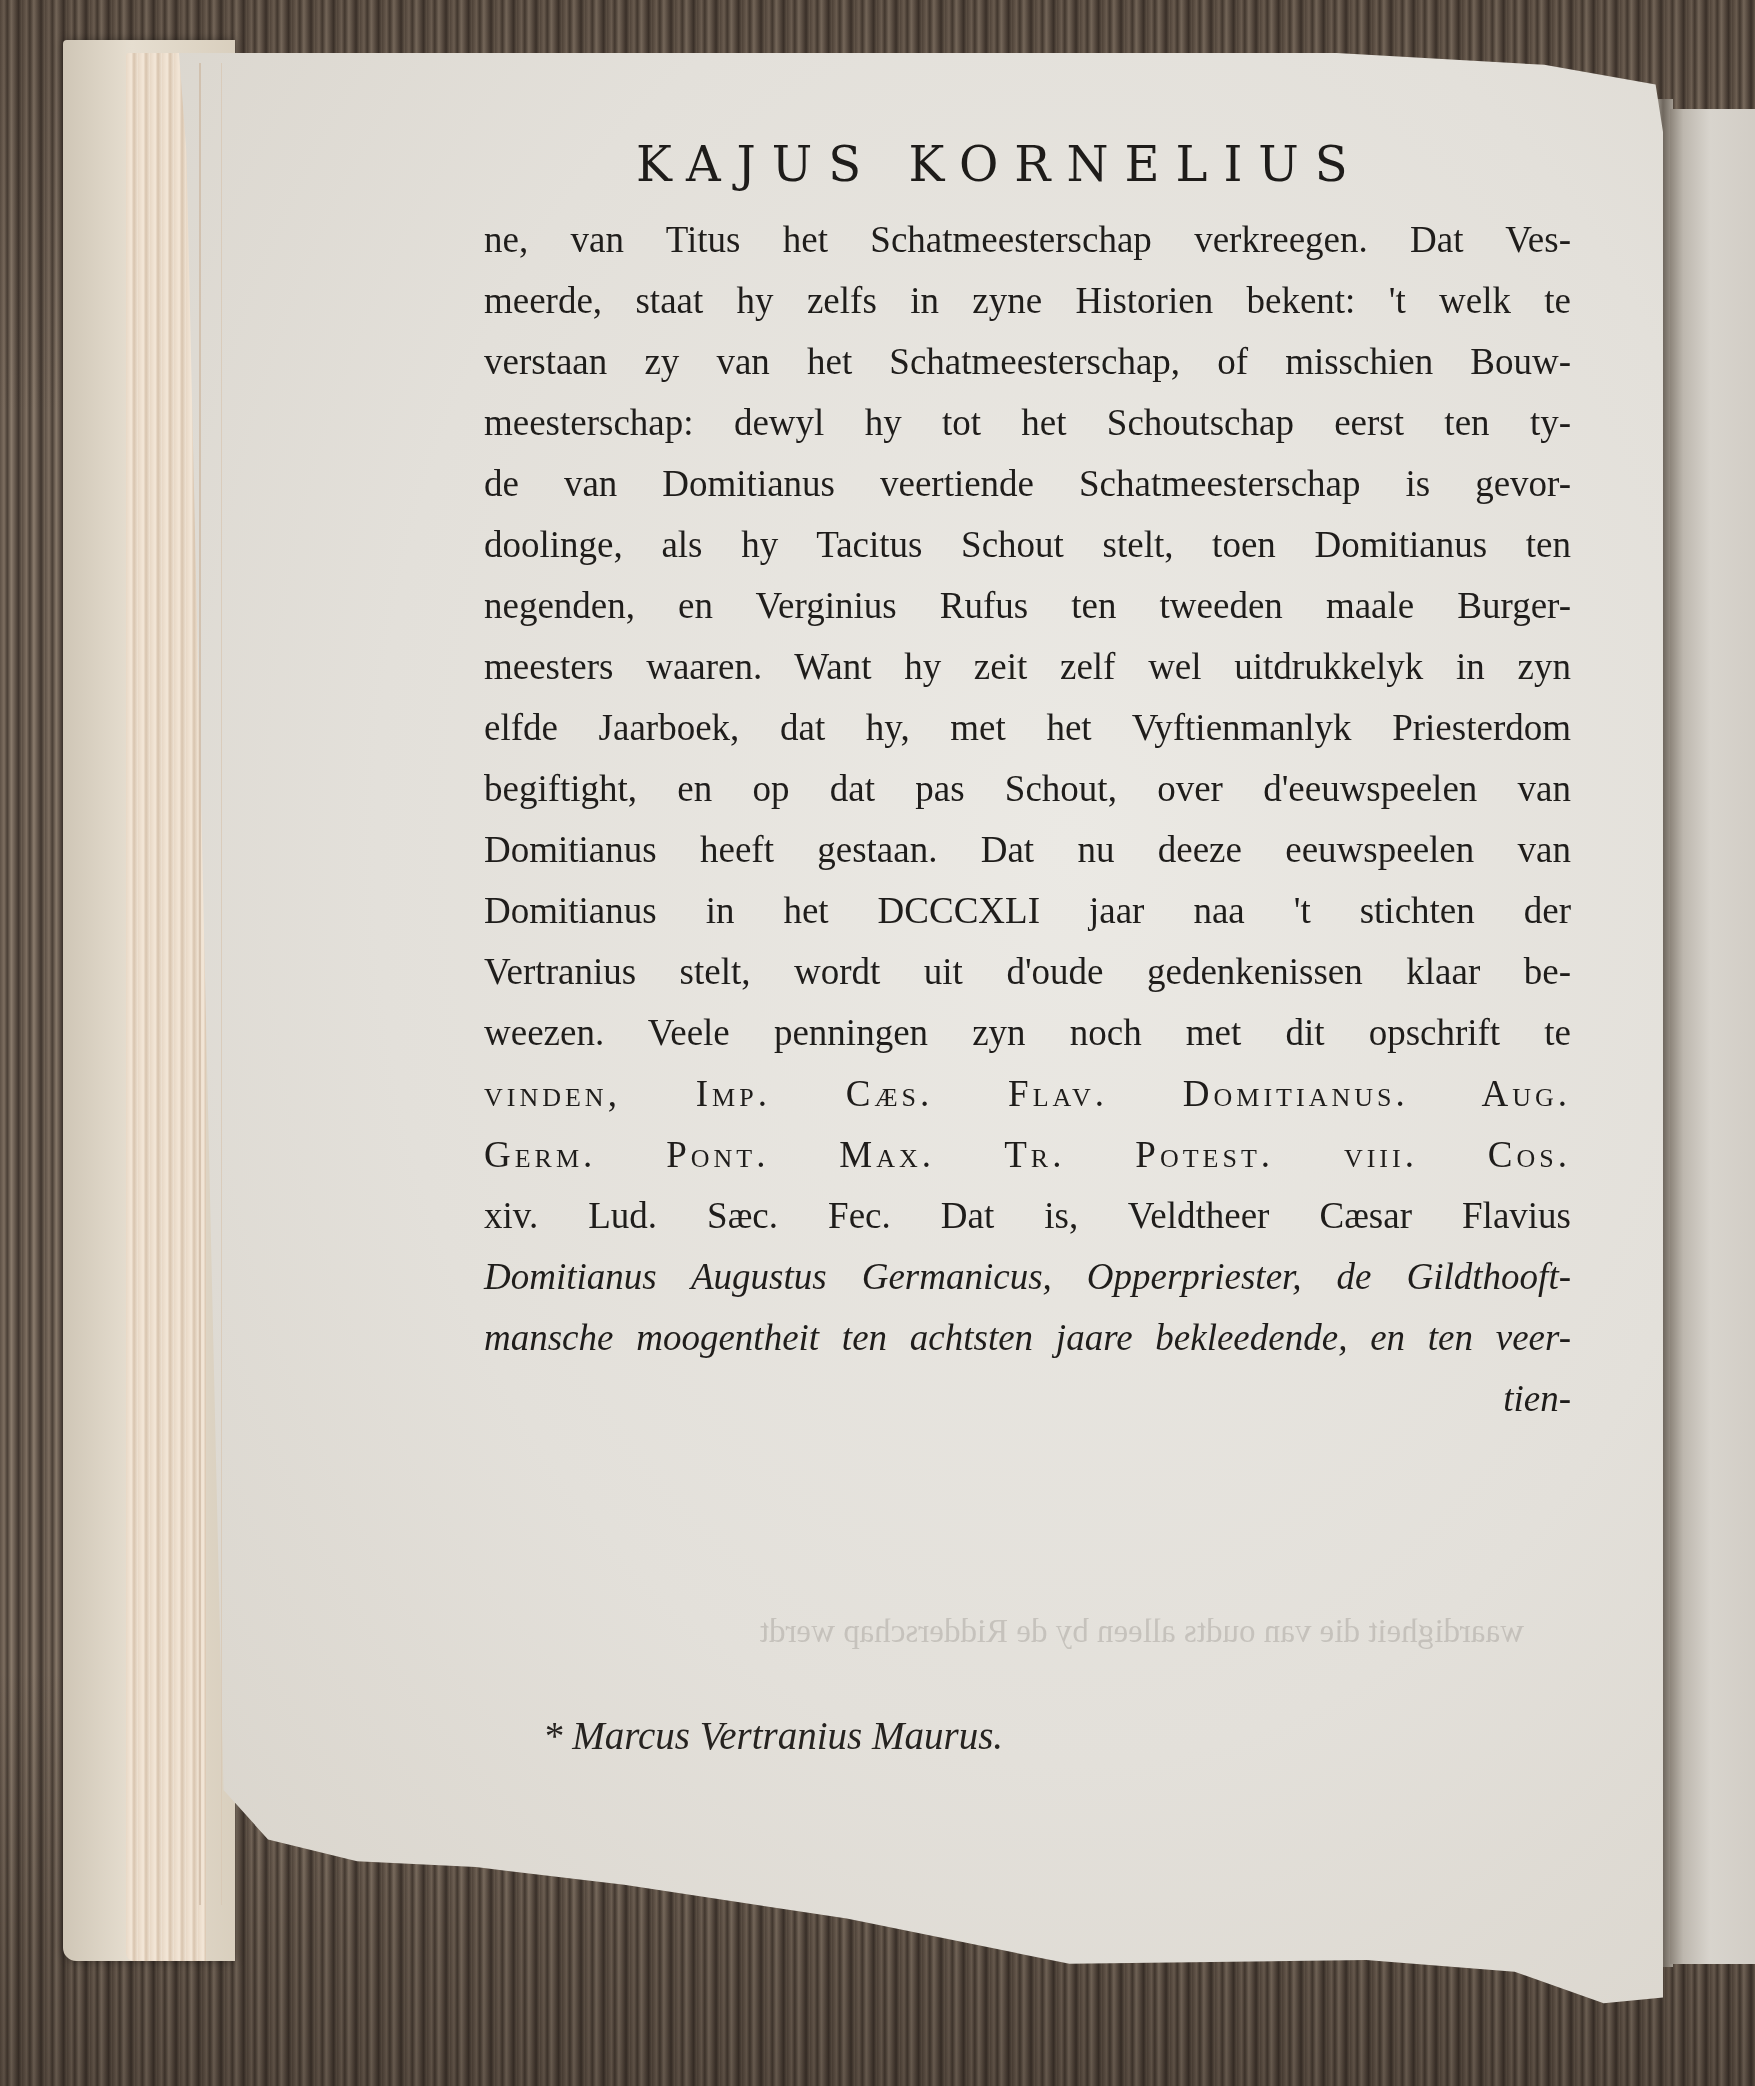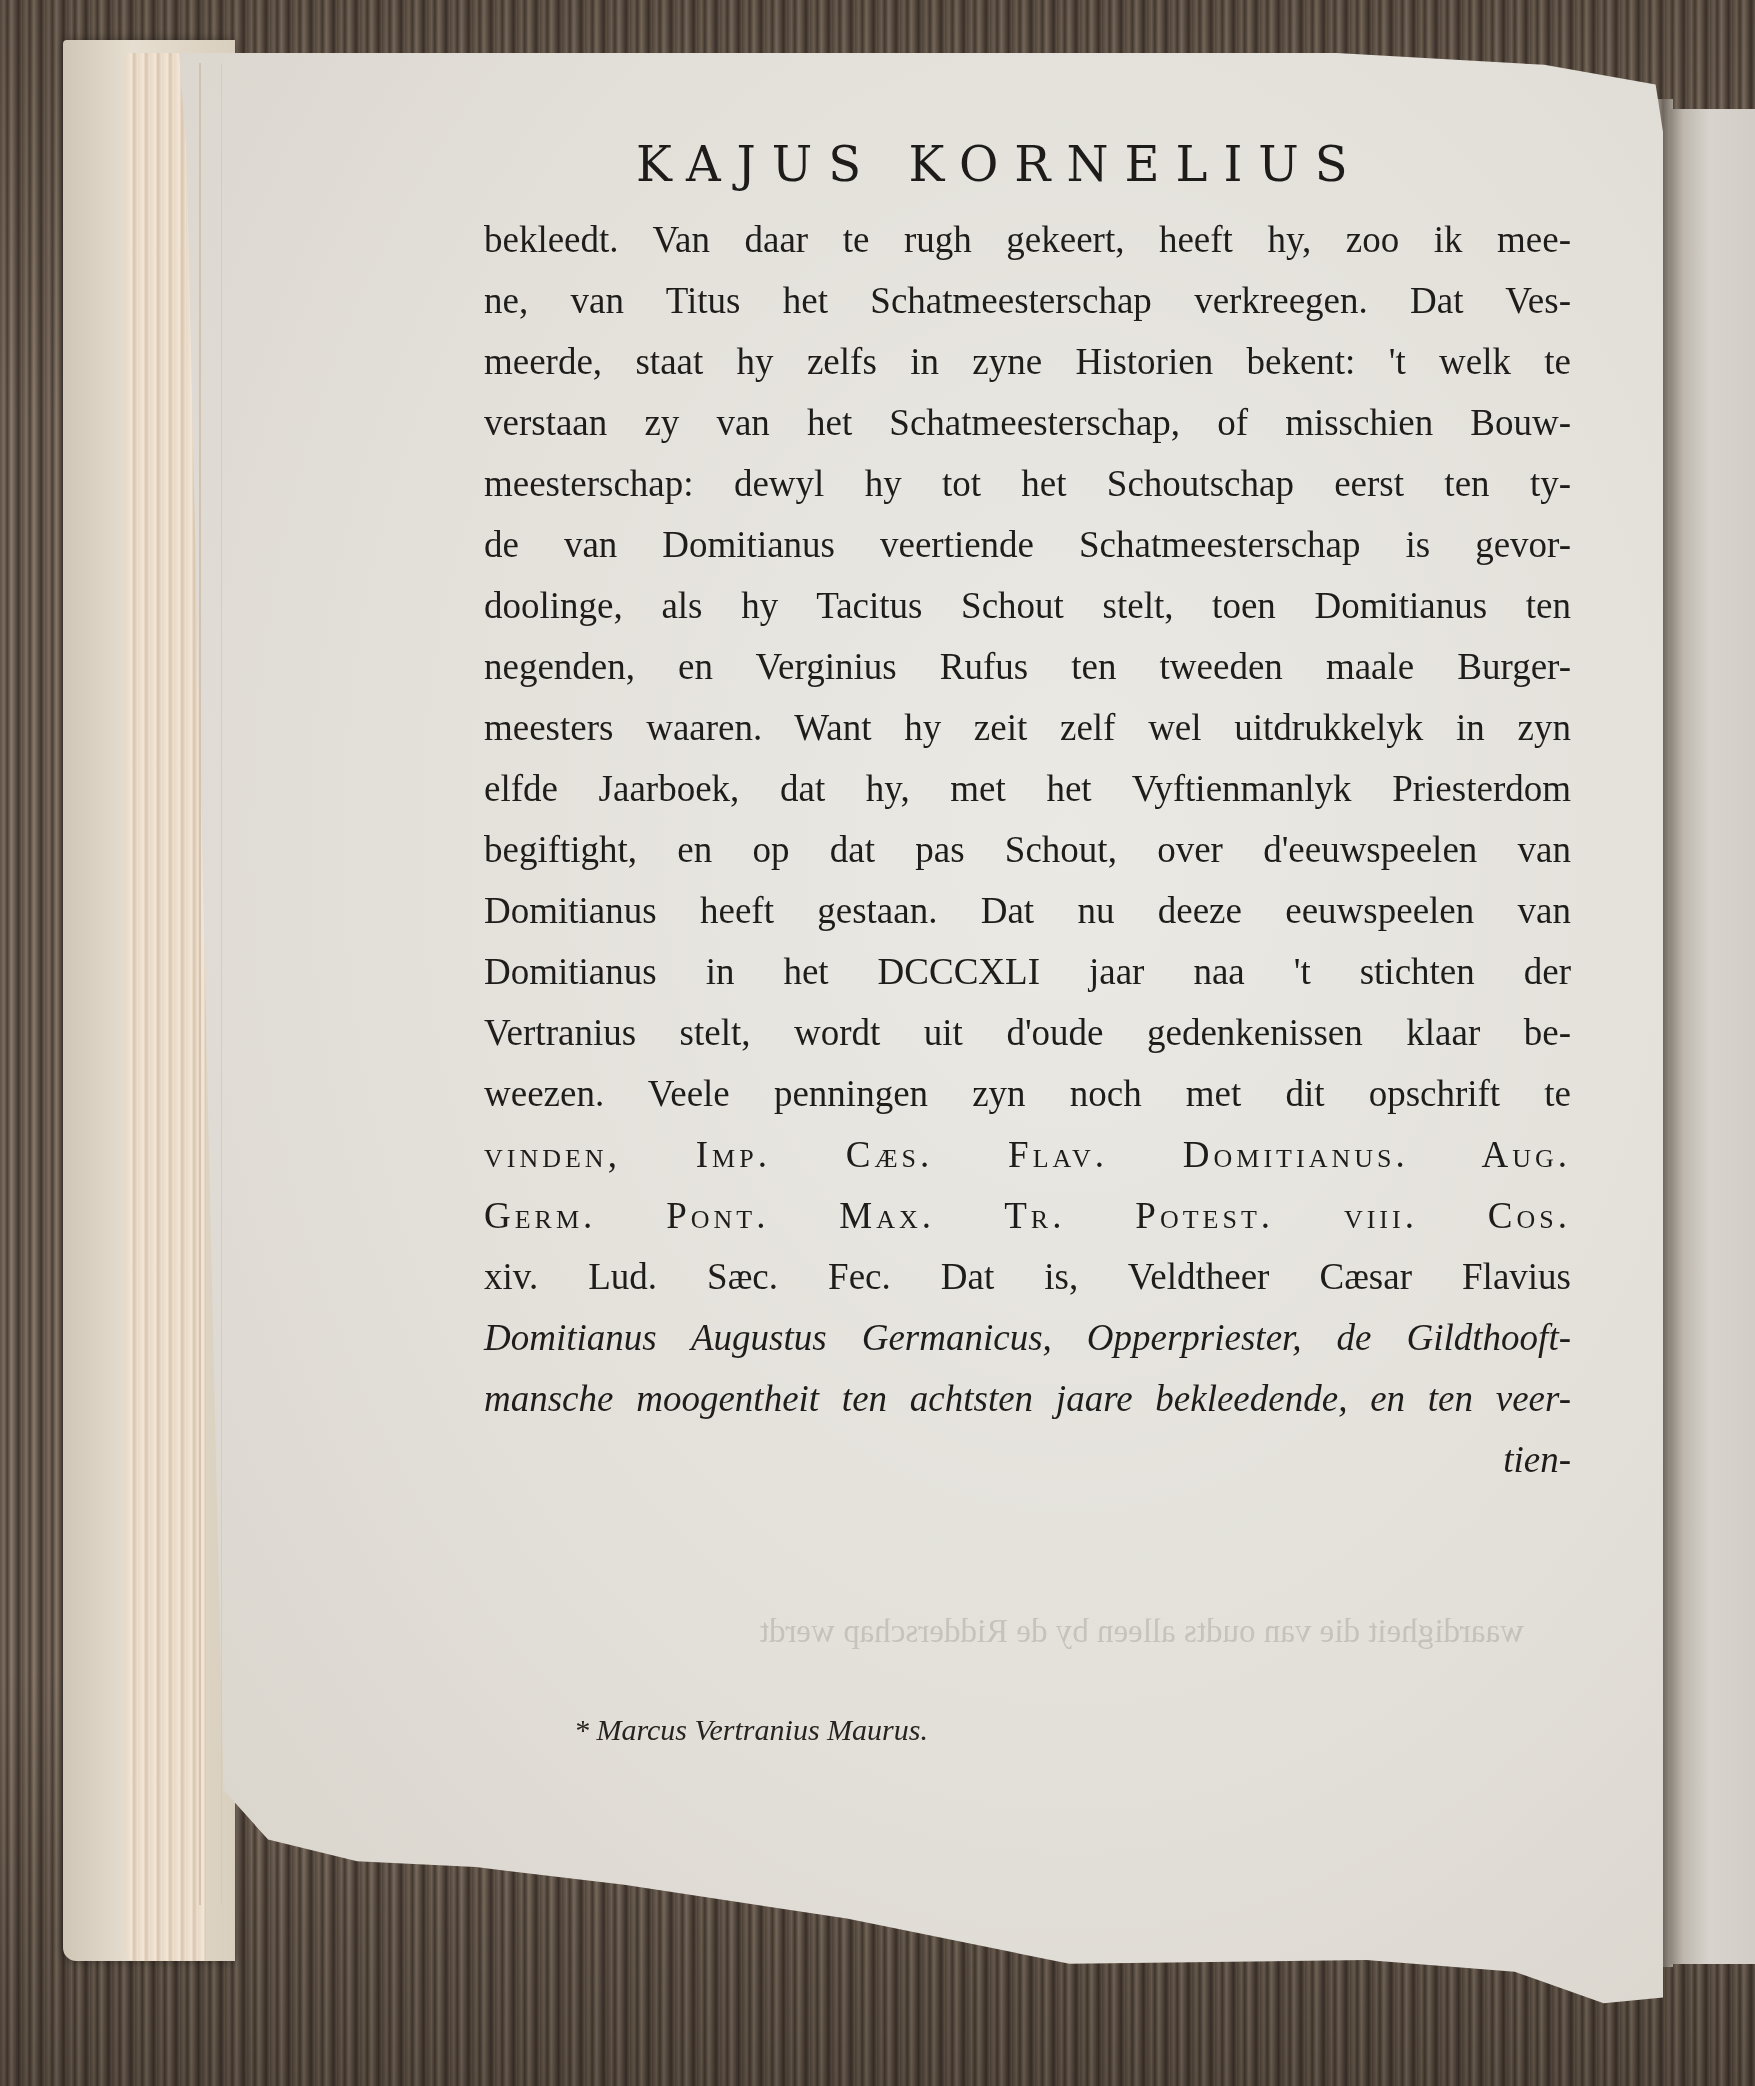--- a/index.html
+++ b/index.html
@@ -59,22 +59,22 @@
     }
     .line {
       font-size: 37px; line-height: 61px; height: 61px;
       white-space: nowrap; text-align: justify; text-align-last: justify;
       font-family: "Liberation Serif", serif;
     }
     .line.italic { font-style: italic; }
     .line.last { text-align-last: right; }
     .smallcaps { font-variant: small-caps; letter-spacing: 4px; }
     .footnote {
-      position: absolute; left: 574px; top: 1713px;
-      font-size: 30px; font-style: italic; color: #262320;
+      position: absolute; left: 543px; top: 1713px;
+      font-size: 39px; font-style: italic; color: #262320;
       font-family: "Liberation Serif", serif;
     }
     .showthrough {
       position: absolute; left: 663px; top: 1613px; width: 861px;
       font-size: 33px; color: rgba(60,55,50,0.18); transform: scaleX(-1);
       font-family: "Liberation Serif", serif; white-space: nowrap;
     }
   </style>
 </head>
 <body>
@@ -84,21 +84,20 @@
 <div class="page-stack"></div>
 <div class="page-right-gutter"></div>
 <div class="page-right"></div>
 
 <div class="page"></div>
 <div class="page-inner-border"></div>
 
 <div class="running-head">KAJUS KORNELIUS</div>
 
 <div class="text-block">
-  <div class="line">bekleedt. Van daar te rugh gekeert, heeft hy, zoo ik mee-</div>
   <div class="line">ne, van Titus het Schatmeesterschap verkreegen. Dat Ves-</div>
   <div class="line">meerde, staat hy zelfs in zyne Historien bekent: 't welk te</div>
   <div class="line">verstaan zy van het Schatmeesterschap, of misschien Bouw-</div>
   <div class="line">meesterschap: dewyl hy tot het Schoutschap eerst ten ty-</div>
   <div class="line">de van Domitianus veertiende Schatmeesterschap is gevor-</div>
   <div class="line">doolinge, als hy Tacitus Schout stelt, toen Domitianus ten</div>
   <div class="line">negenden, en Verginius Rufus ten tweeden maale Burger-</div>
   <div class="line">meesters waaren. Want hy zeit zelf wel uitdrukkelyk in zyn</div>
   <div class="line">elfde Jaarboek, dat hy, met het Vyftienmanlyk Priesterdom</div>
   <div class="line">begiftight, en op dat pas Schout, over d'eeuwspeelen van</div>

